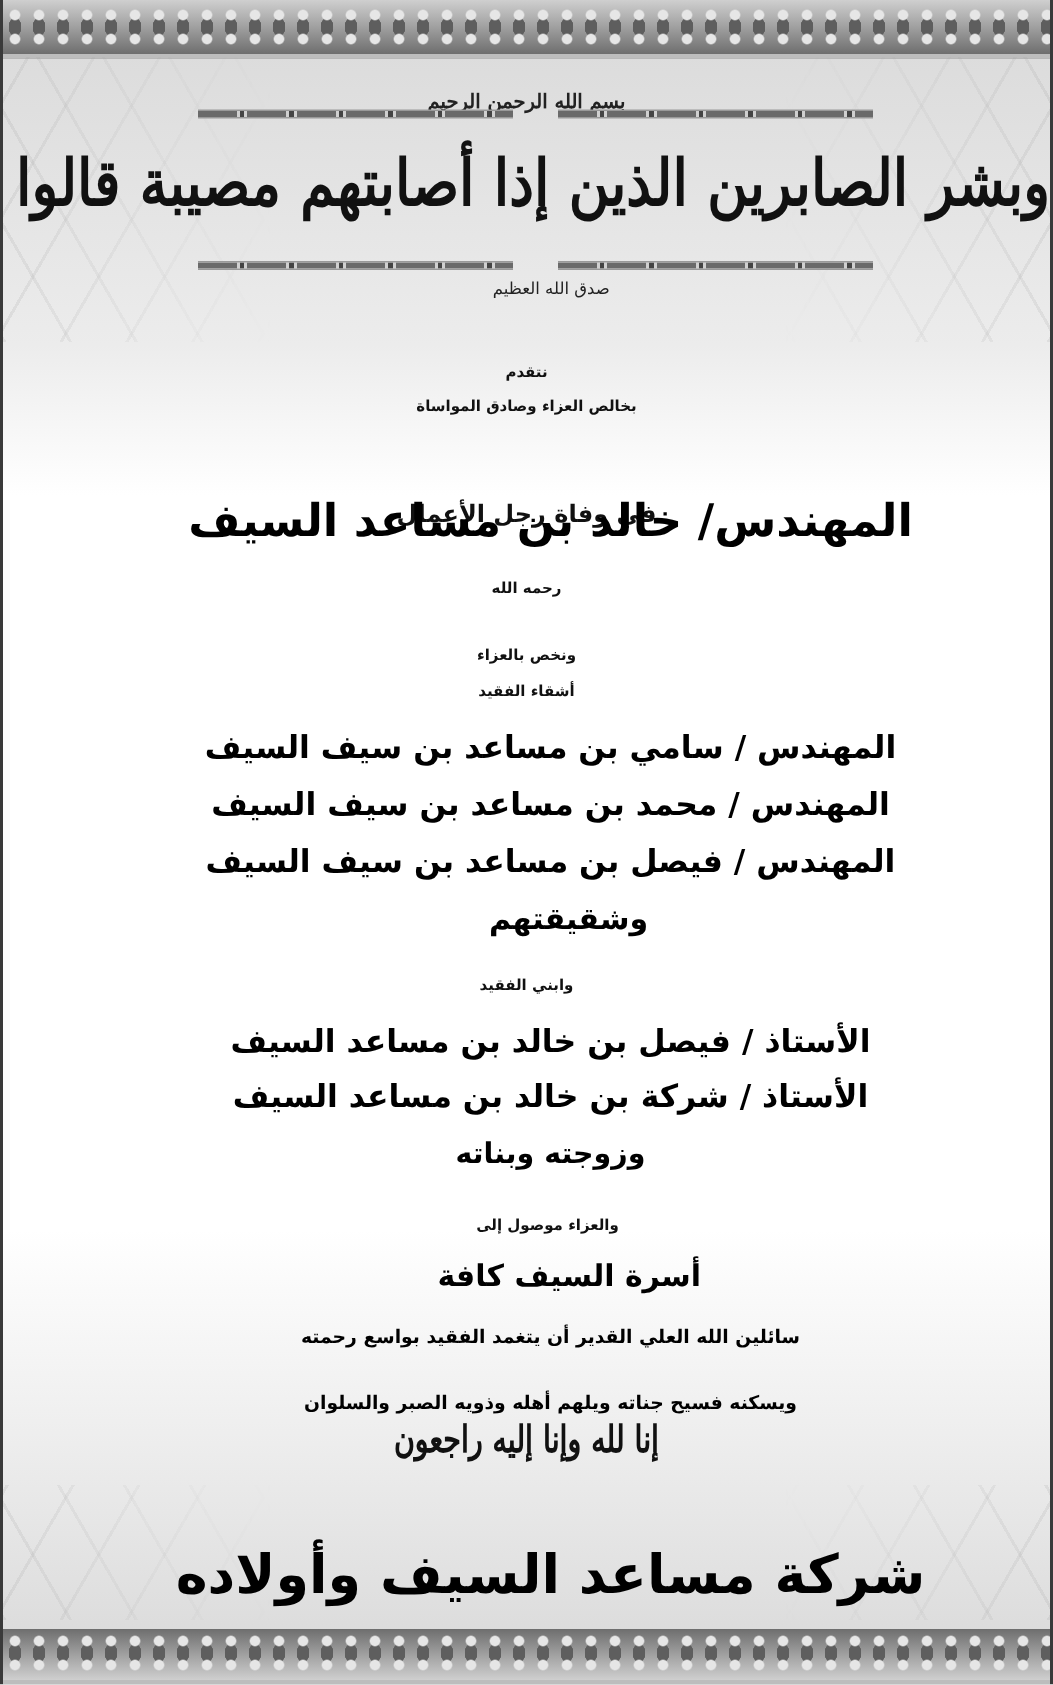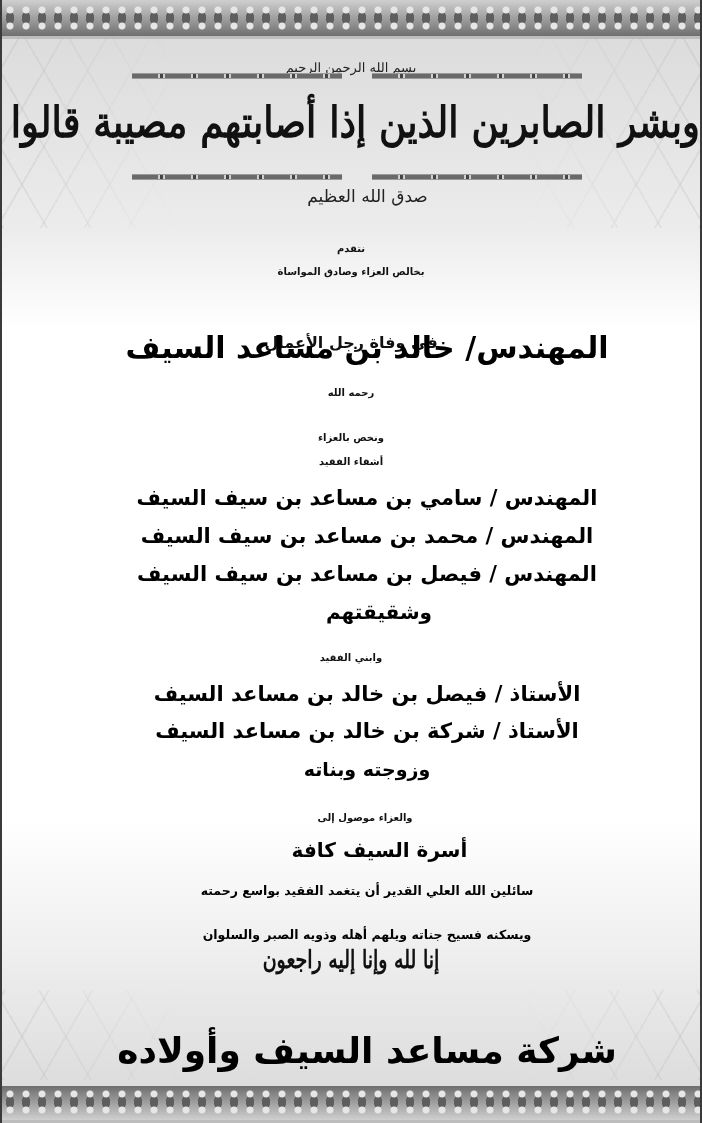--- a/index.html
+++ b/index.html
@@ -41,34 +41,34 @@
       radial-gradient(circle at 8px 10px, #e6e6e6 3px, transparent 4px),
       radial-gradient(circle at 8px 26px, #e6e6e6 3px, transparent 4px),
       radial-gradient(ellipse 7px 10px at 8px 18px, #5e5e5e 60%, transparent 62%),
       linear-gradient(180deg, #cfcfcf 0, #a0a0a0 50%, #6e6e6e 100%);
     background-size: 16px 36px, 16px 36px, 16px 36px, 100% 100%;
   }
   .border-band.top { top: 0; border-bottom: 3px solid #bdbdbd; }
   .border-band.bottom { bottom: 0; height: 34px; border-top: 3px solid #bdbdbd; transform: scaleY(-1); }
 
   .abs { position: absolute; left: 0; right: 0; }
-  .basmala { top: 60px; font-family: "DejaVu Serif", serif; font-size: 13px; color: #222; }
+  .basmala { top: 60px; font-family: "DejaVu Serif", serif; font-size: 13px; color: #222; font-weight: bold; }
   .divider-wrap { position: absolute; left: 130px; width: 450px; height: 6px; }
   .divider-wrap .half { position: absolute; top: 0; height: 4px; width: 210px;
     background: repeating-linear-gradient(90deg, #6a6a6a 0 26px, #d0d0d0 26px 28px, #444 28px 31px, #d0d0d0 31px 33px);
     border-top: 1px solid #999; border-bottom: 1px solid #999; }
   .divider-wrap .half.r { right: 0; }
   .divider-wrap .half.l { left: 0; }
 
   .verse {
     top: 84px; font-family: "DejaVu Serif", serif; font-weight: bold;
     font-size: 37px; line-height: 76px; letter-spacing: -1px; color: #111;
     white-space: nowrap; transform: scaleY(1.15);
   }
-  .sadaqa { top: 186px; font-family: "DejaVu Serif", serif; font-size: 17px; color: #222; padding-left: 33px; }
+  .sadaqa { top: 186px; font-family: "DejaVu Serif", serif; font-size: 11px; color: #222; padding-left: 33px; }
 
   .small { font-family: "DejaVu Sans", sans-serif; font-weight: bold; font-size: 10px; color: #111; }
   .med { font-family: "DejaVu Sans", sans-serif; font-weight: bold; font-size: 16px; color: #111; }
   .big { font-family: "DejaVu Sans", sans-serif; font-weight: bold; color: #000; margin-left: 32px; }
 
   .presents { top: 243px; }
   .sincere { top: 266px; }
   .death-of { top: 293px; font-size: 16px; margin-top: 40px; }
   .deceased { top: 330px; font-size: 30px; letter-spacing: 1px; }
   .rahimahu { top: 387px; }

